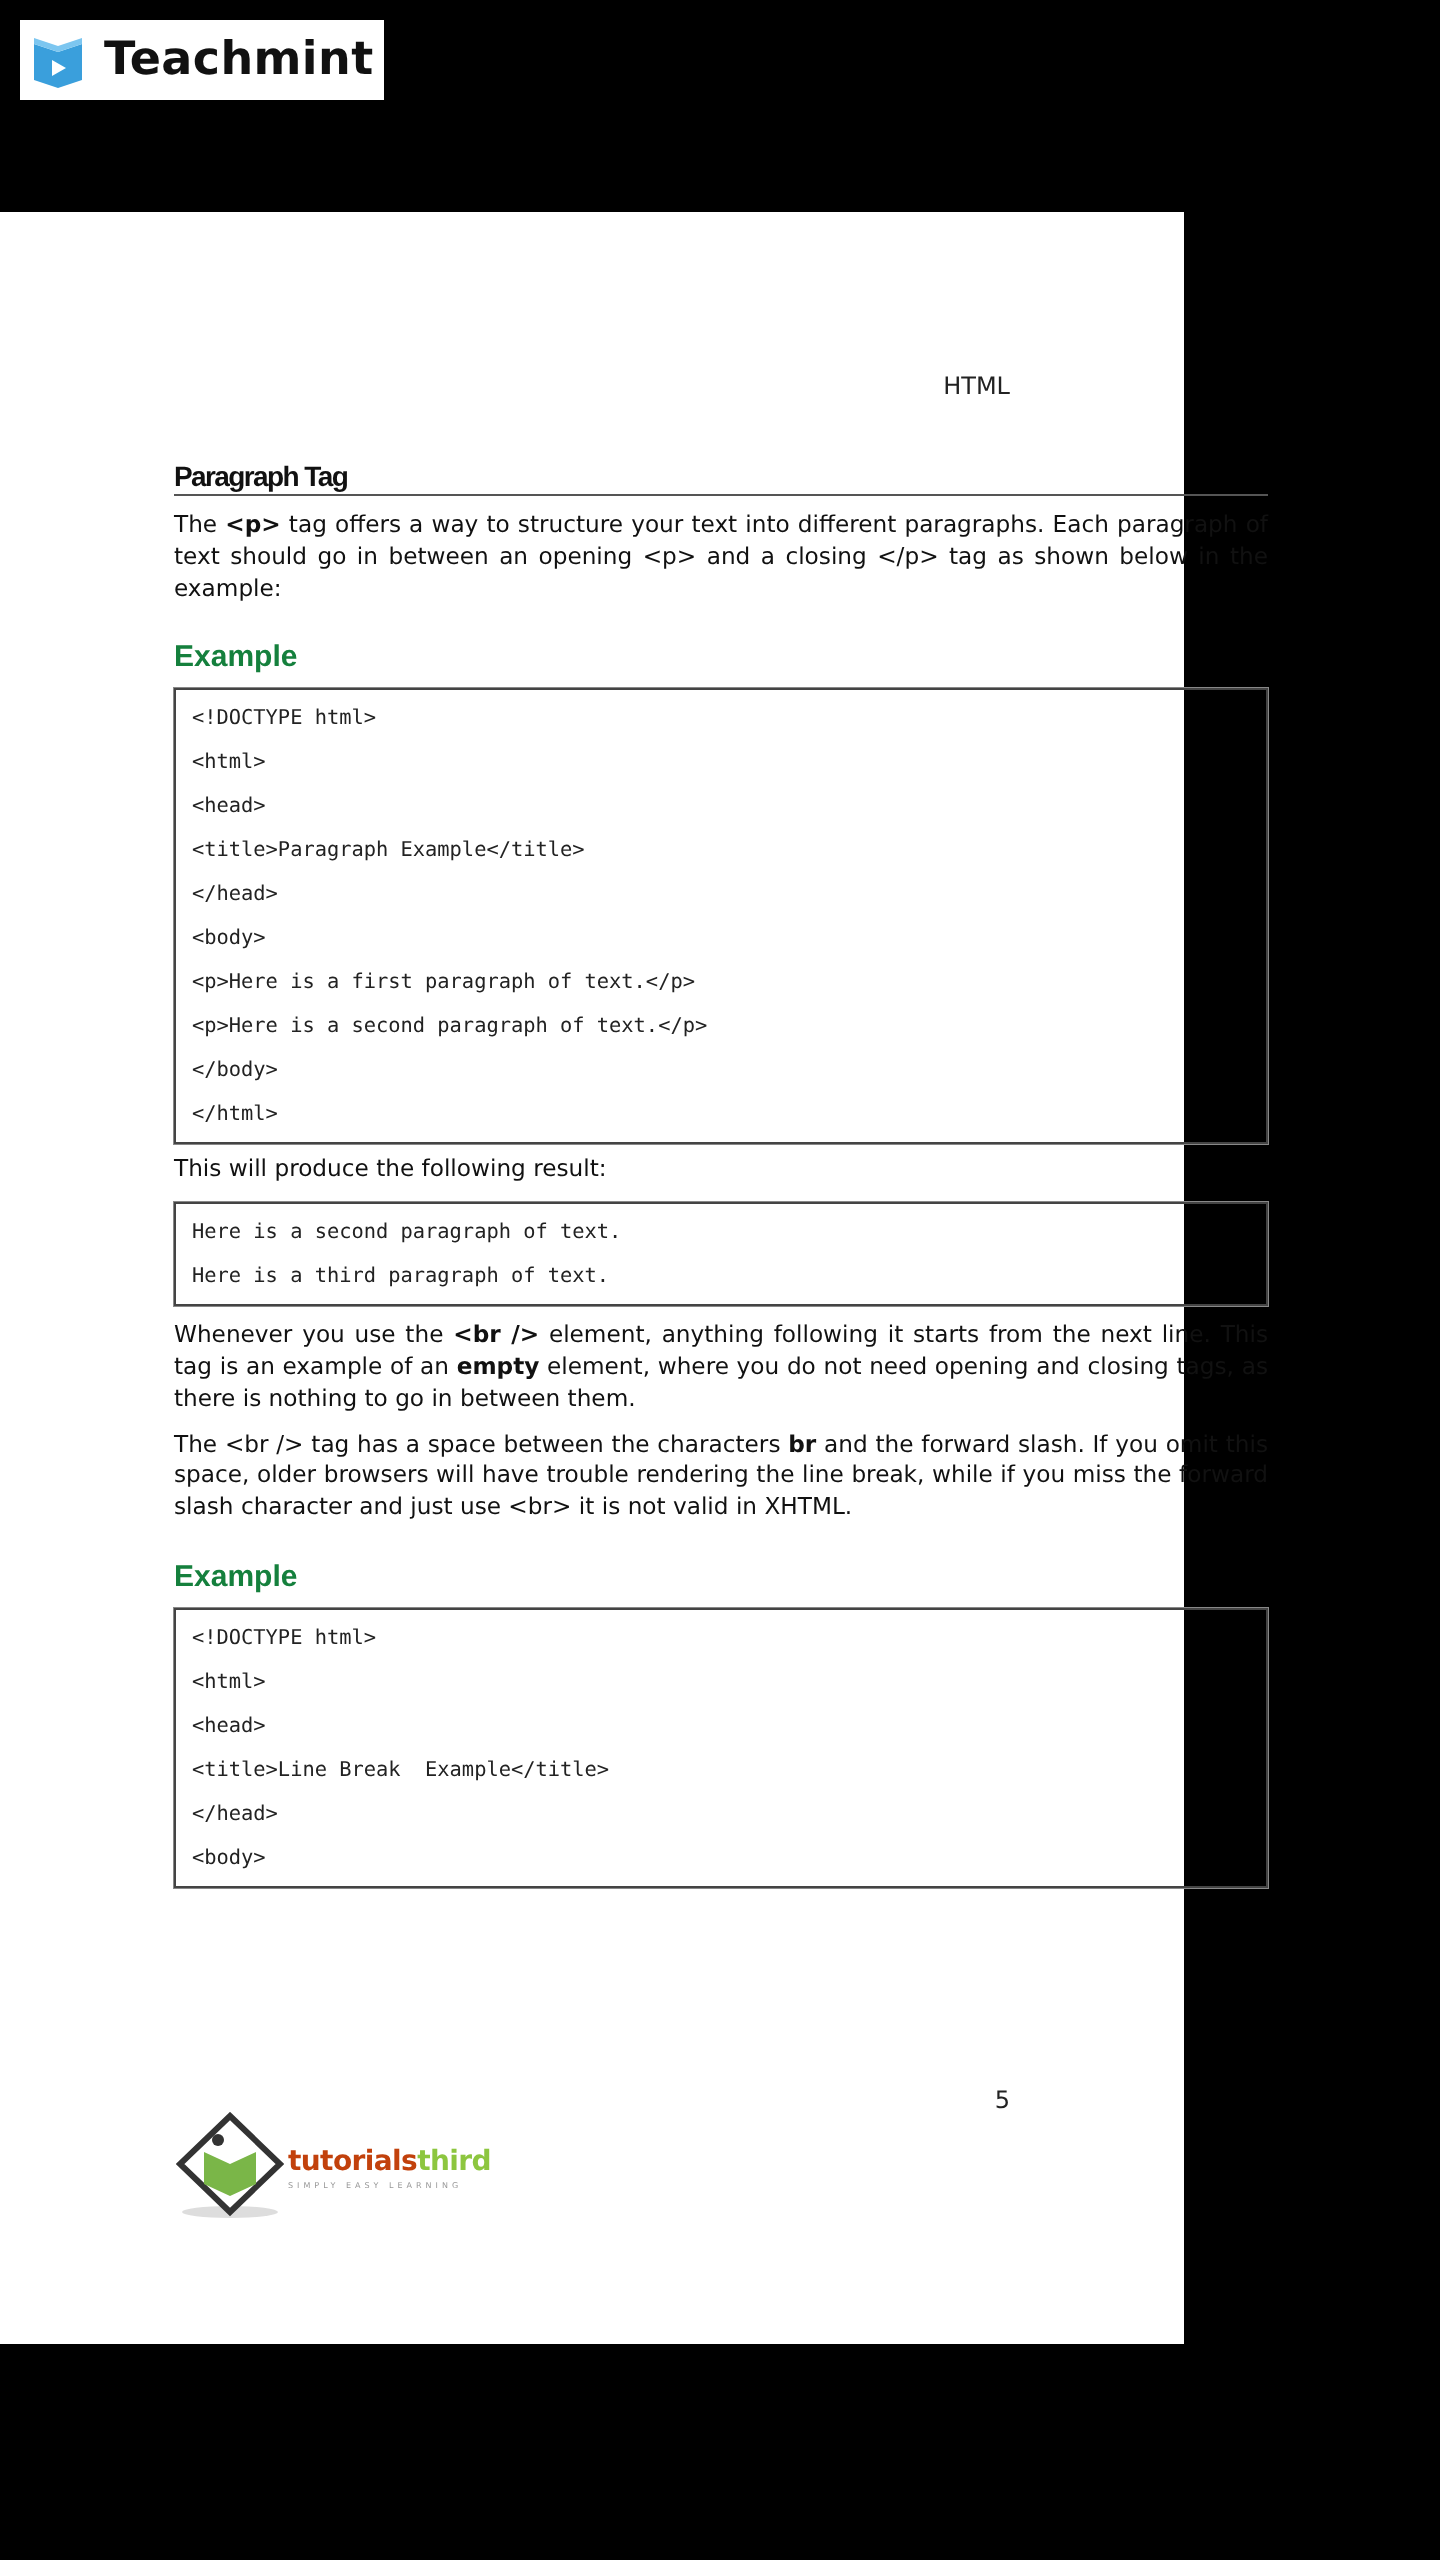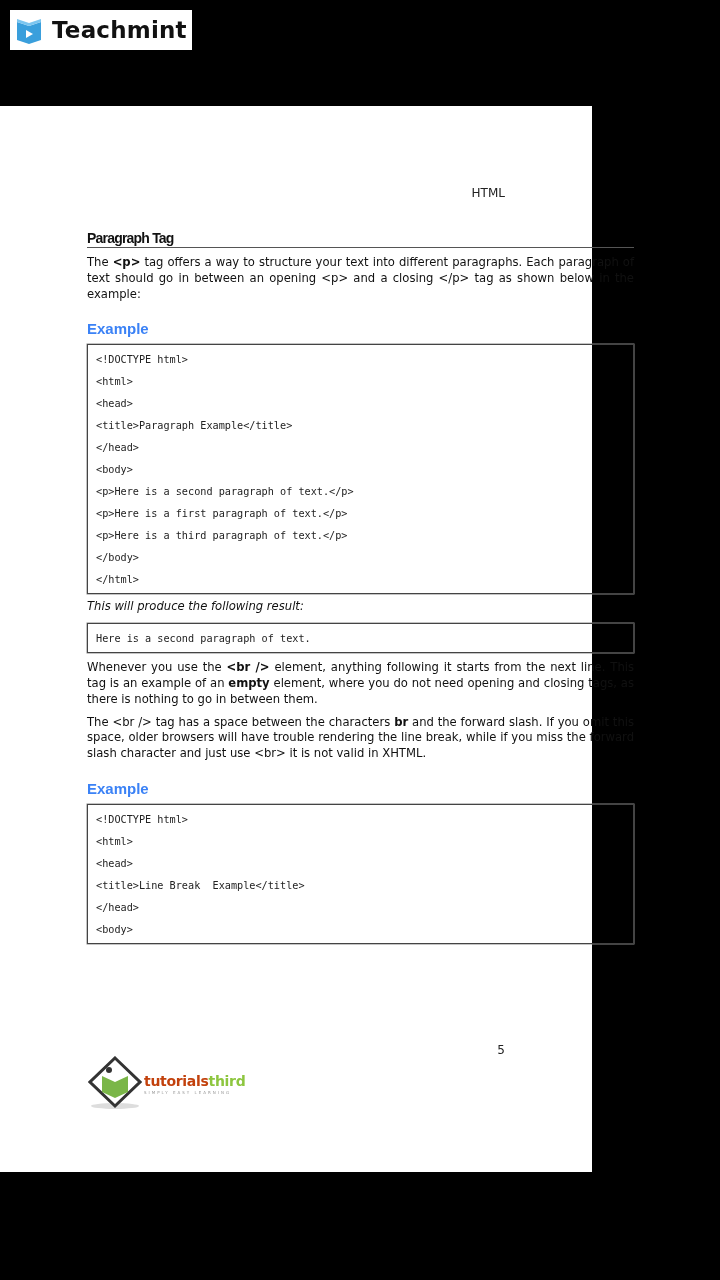--- a/index.html
+++ b/index.html
@@ -7,21 +7,21 @@
   .topbar { position:absolute; left:0; top:0; width:720px; height:106px; background:#000; }
   .brand { position:absolute; left:10px; top:10px; width:182px; height:40px; background:#fff; display:flex; align-items:center; }
   .brand-icon { width:30px; height:30px; margin-left:4px; margin-right:8px; }
   .brand-name { font-family:"DejaVu Sans", sans-serif; font-weight:bold; font-size:23px; color:#111; letter-spacing:0.2px; }
   .page { position:absolute; left:0; top:106px; width:592px; height:1066px; background:#fff; }
   .bottombar { position:absolute; left:0; top:1172px; width:720px; height:108px; background:#000; }
   .header-tag { position:absolute; right:87px; top:80px; font-size:12px; color:#222; }
   .content { position:absolute; left:87px; top:124px; width:547px; }
   h2 { margin:0; font-family:"Liberation Sans", sans-serif; font-weight:bold; font-size:14px; letter-spacing:-0.8px; color:#111; padding-bottom:1px; border-bottom:1px solid #555; }
   p { margin:7px 0 0 0; font-size:11.6px; line-height:15.8px; text-align:justify; color:#111; }
-  h3 { margin:0; font-family:"Liberation Sans", sans-serif; font-weight:bold; font-size:15px; color:#3b82f6; }
+  h3 { margin:0; font-family:"Liberation Sans", sans-serif; font-weight:bold; font-size:15px; color:#15803d; }
   .codebox { border:1px solid #444; box-shadow:0 0 0 0.5px #888; padding:4px 8px 2px 8px; }
   .codeline { font-family:"DejaVu Sans Mono", monospace; font-size:10.2px; height:22px; line-height:22px; color:#222; white-space:pre; }
   .pagenum { position:absolute; right:87px; top:937px; font-size:12px; color:#222; }
   .tp-logo { position:absolute; left:88px; top:950px; display:flex; align-items:center; }
   .tp-name { font-family:"DejaVu Sans", sans-serif; font-weight:bold; font-size:14px; letter-spacing:-0.3px; }
   .tp-sub { font-size:4px; color:#999; letter-spacing:2px; margin-top:1px; }
 </style>
 </head>
 <body>
 
@@ -44,30 +44,30 @@
     <p><span>The </span><b>&lt;p&gt;</b><span> tag offers a way to structure your text into different paragraphs. Each paragraph of text should go in between an opening &lt;p&gt; and a closing &lt;/p&gt; tag as shown below in the example:</span></p>
 
     <h3 style="margin-top:18px;">Example</h3>
     <div class="codebox" style="margin-top:7px;">
         <div class="codeline">&lt;!DOCTYPE html&gt;</div>
         <div class="codeline">&lt;html&gt;</div>
         <div class="codeline">&lt;head&gt;</div>
         <div class="codeline">&lt;title&gt;Paragraph Example&lt;/title&gt;</div>
         <div class="codeline">&lt;/head&gt;</div>
         <div class="codeline">&lt;body&gt;</div>
+        <div class="codeline">&lt;p&gt;Here is a first paragraph of text.&lt;/p&gt;</div>
         <div class="codeline">&lt;p&gt;Here is a second paragraph of text.&lt;/p&gt;</div>
-        <div class="codeline">&lt;p&gt;Here is a first paragraph of text.&lt;/p&gt;</div>
-        <div class="codeline">&lt;p&gt;Here is a third paragraph of text.&lt;/p&gt;</div>
         <div class="codeline">&lt;/body&gt;</div>
         <div class="codeline">&lt;/html&gt;</div>
       </div>
 
-    <p style="margin-top:5px;font-style:italic;">This will produce the following result:</p>
+    <p style="margin-top:5px;">This will produce the following result:</p>
     <div class="codebox" style="margin-top:8px;">
         <div class="codeline">Here is a second paragraph of text.</div>
+        <div class="codeline">Here is a third paragraph of text.</div>
       </div>
 
     <p><span>Whenever you use the </span><b>&lt;br /&gt;</b><span> element, anything following it starts from the next line. This tag is an example of an </span><b>empty</b><span> element, where you do not need opening and closing tags, as there is nothing to go in between them.</span></p>
     <p><span>The &lt;br /&gt; tag has a space between the characters </span><b>br</b><span> and the forward slash. If you omit this space, older browsers will have trouble rendering the line break, while if you miss the forward slash character and just use &lt;br&gt; it is not valid in XHTML.</span></p>
 
     <h3 style="margin-top:18px;">Example</h3>
     <div class="codebox" style="margin-top:7px;">
         <div class="codeline">&lt;!DOCTYPE html&gt;</div>
         <div class="codeline">&lt;html&gt;</div>
         <div class="codeline">&lt;head&gt;</div>

